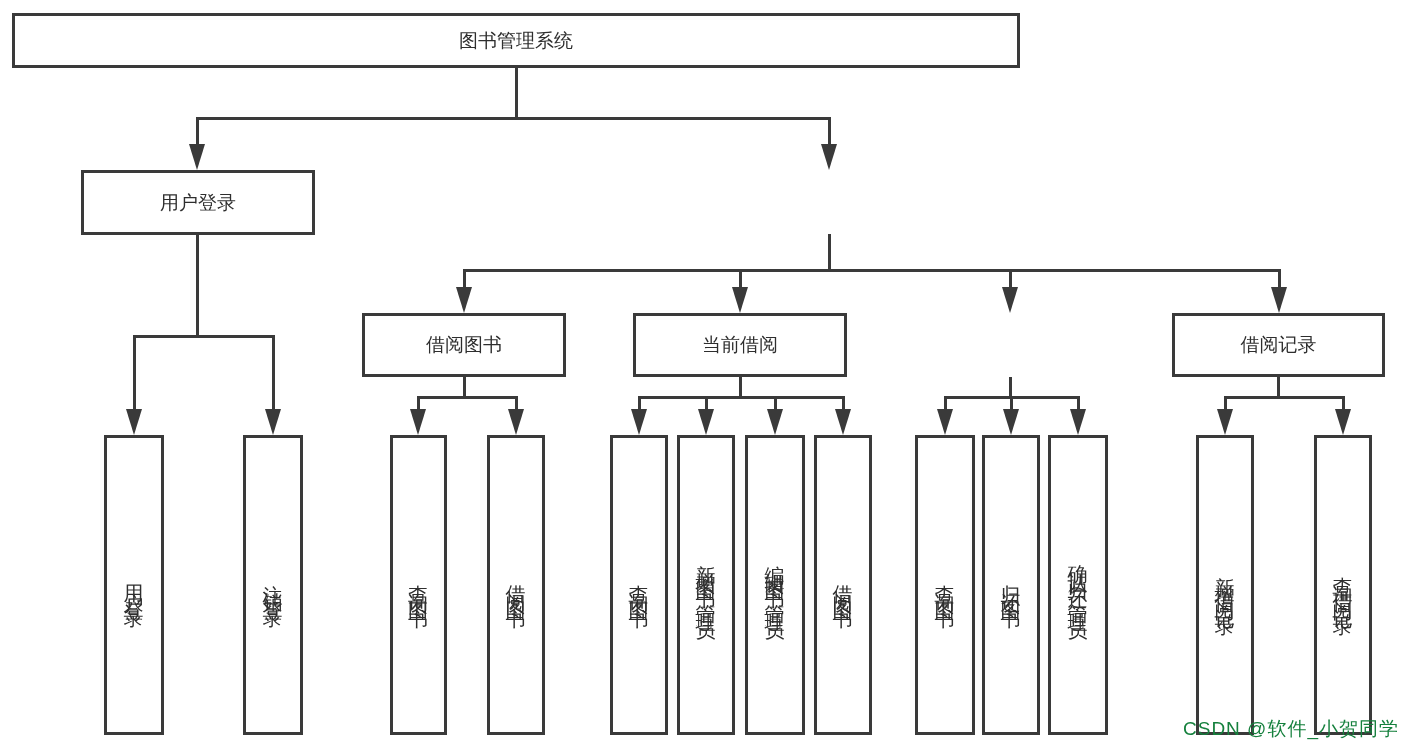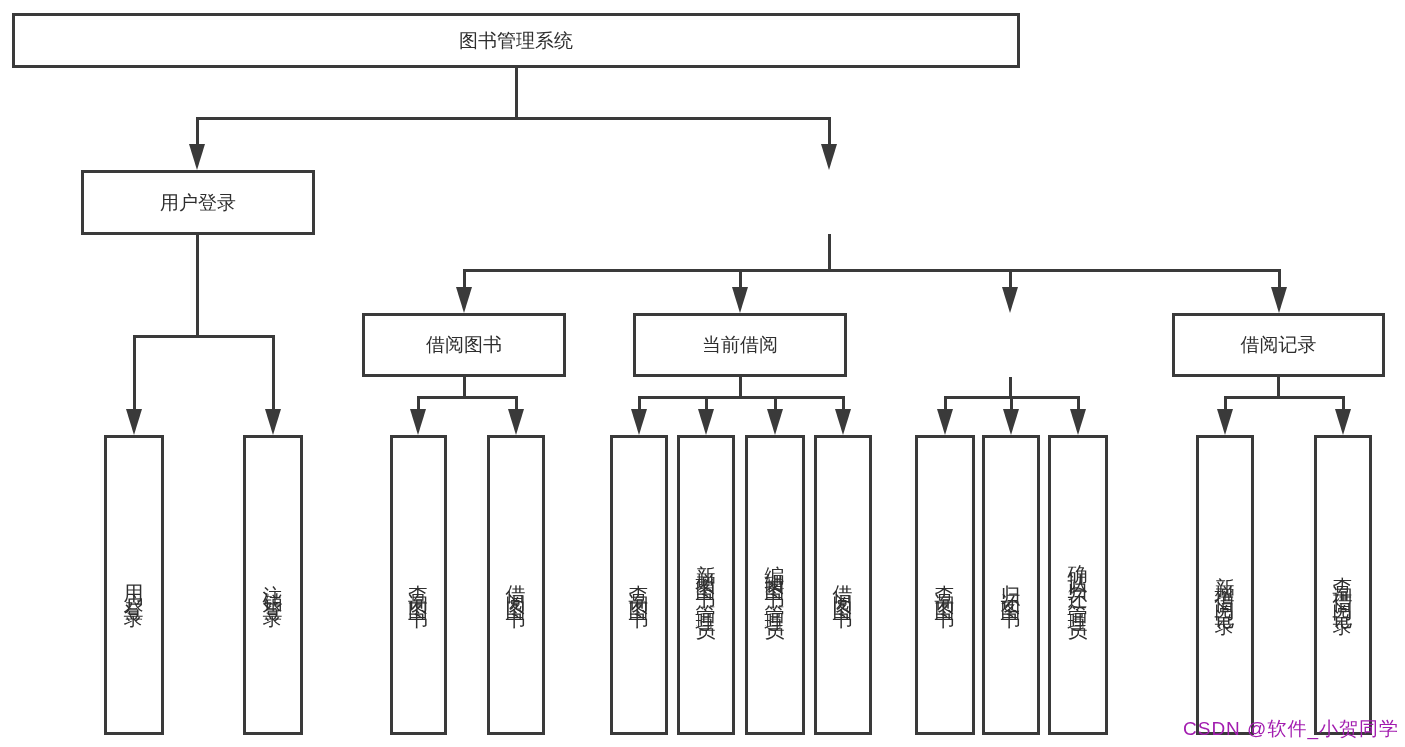--- a/index.html
+++ b/index.html
@@ -13,21 +13,21 @@
     display:flex;align-items:center;justify-content:center;
     color:var(--text);font-size:19px;text-align:center;z-index:2;
   }
   .vert{
     writing-mode:vertical-rl;font-size:20px;letter-spacing:8px;line-height:1;
     padding-top:4px;padding-bottom:4px;
   }
   .hl{position:absolute;height:3px;background:var(--line);z-index:1;}
   .vl{position:absolute;width:3px;background:var(--line);z-index:1;}
   .ar{position:absolute;width:0;height:0;border-left:8px solid transparent;border-right:8px solid transparent;border-top:26px solid var(--line);z-index:1;}
-  .watermark{position:absolute;left:1183px;top:716px;font-size:19px;color:#a21caf;letter-spacing:1px;white-space:nowrap;z-index:5;}
+  .watermark{position:absolute;left:1183px;top:716px;font-size:19px;color:#15803d;letter-spacing:1px;white-space:nowrap;z-index:5;}
 </style>
 </head>
 <body>
 
 <div class="canvas" style="--line: #3a3a3a; --text: #2e2e2e;">
 
   <div class="box" style="left:12px;top:13px;width:1008px;height:55px;">图书管理系统</div>
 
   <div class="box" style="left:81px;top:170px;width:234px;height:65px;">用户登录</div>
 

